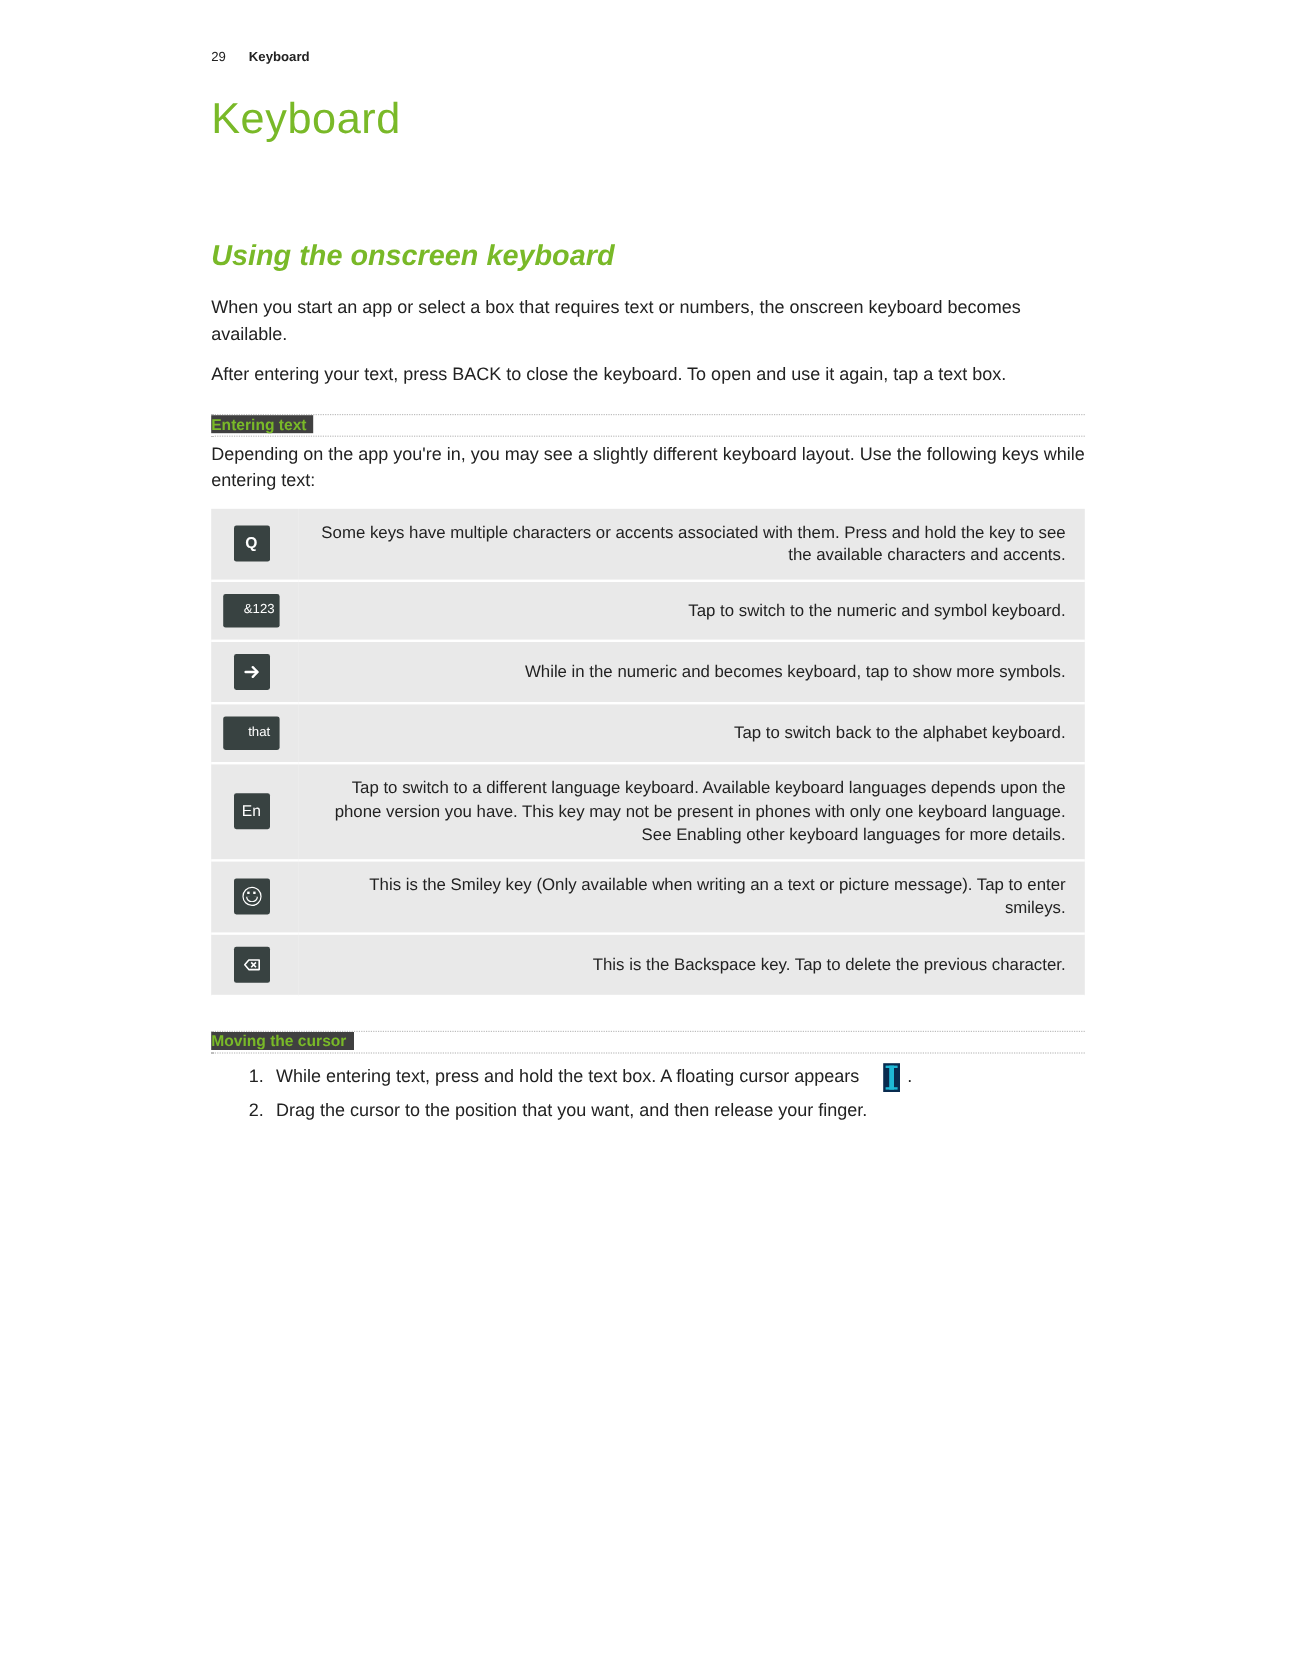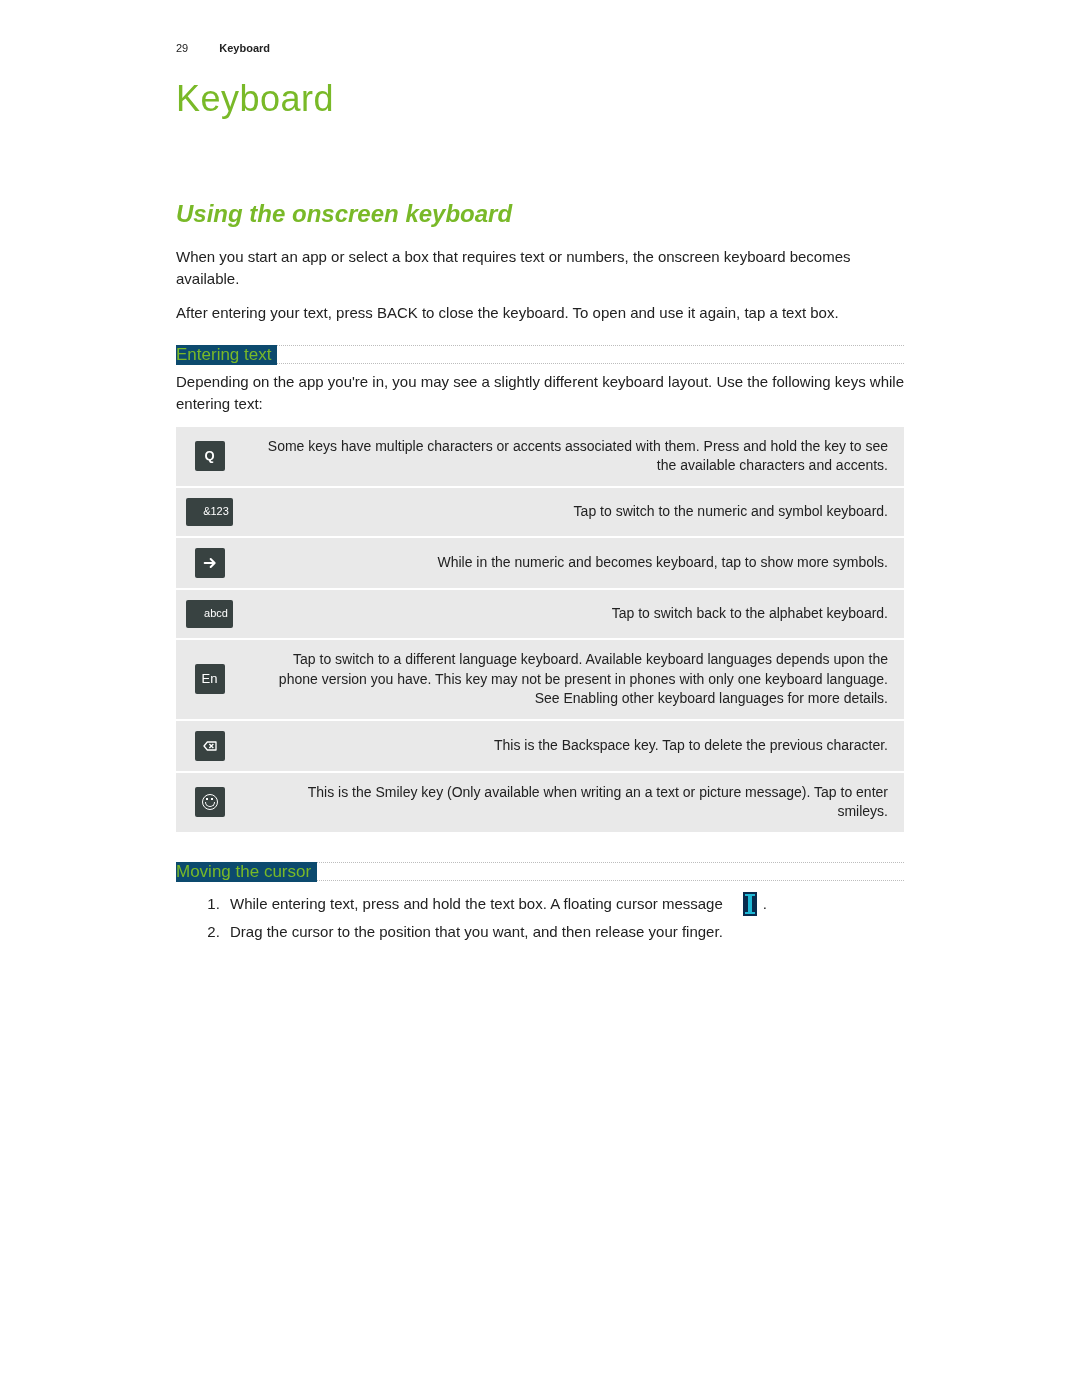--- a/index.html
+++ b/index.html
@@ -14,21 +14,21 @@
     min-height: 1397px;
     box-sizing: border-box;
     padding: 42px 176px 60px 176px;
     background: #ffffff;
   }
   .header-line {
     font-size: 11px;
     color: #222;
     margin-bottom: 24px;
   }
-  .header-line .page-num { margin-right: 28px; }
+  .header-line .page-num { margin-right: 16px; }
   .header-line .sec-name { font-family: Arial, sans-serif; }
   .header-line .sec-name-bold { font-weight: bold; }
   h1.chapter {
     font-size: 36px;
     font-weight: normal;
     color: #79b928;
     margin: 0 0 80px 0;
     letter-spacing: 0.5px;
   }
   h2.section {
@@ -49,26 +49,26 @@
     margin-bottom: 6px;
   }
   .subhead-wrap .dashline {
     border-top: 1px dotted #bdbdbd;
     position: absolute;
     left: 0; right: 0;
   }
   .subhead-wrap .dashline.top { top: 0; }
   .subhead-wrap .dashline.mid2 { top: 18px; }
   h3.sub {
-    font-size: 17px;
-    font-weight: normal;
+    font-size: 13px;
+    font-weight: bold;
     color: #79b928;
     margin: 0;
     padding: 0 6px 0 0;
-    background: #0c4a6e;
+    background: #404040;
     position: relative;
     display: inline-block;
     z-index: 1;
   }
   .keytable {
     width: 100%;
     border-collapse: collapse;
     margin-top: 10px;
   }
   .keytable td {
@@ -179,55 +179,55 @@
         <tr>
           <td class="keycell"><div class="key">
               <svg viewBox="0 0 24 24" fill="none" stroke="#fff" stroke-width="3" stroke-linecap="round" stroke-linejoin="round">
                 <path d="M4 12 H18"></path>
                 <path d="M13 6 L19 12 L13 18"></path>
               </svg>
             </div></td>
           <td>While in the numeric and becomes keyboard, tap to show more symbols.</td>
         </tr>
         <tr>
-          <td class="keycell"><div class="key wide">abcd</div></td>
+          <td class="keycell"><div class="key wide">that</div></td>
           <td>Tap to switch back to the alphabet keyboard.</td>
         </tr>
         <tr>
           <td class="keycell"><div class="key" style="font-weight: normal;">En</div></td>
           <td>Tap to switch to a different language keyboard. Available keyboard languages depends upon the phone version you have. This key may not be present in phones with only one keyboard language. See Enabling other keyboard languages for more details.</td>
+        </tr>
+        <tr>
+          <td class="keycell"><div class="key">
+              <div class="smiley"></div>
+            </div></td>
+          <td>This is the Smiley key (Only available when writing an a text or picture message). Tap to enter smileys.</td>
         </tr>
         <tr>
           <td class="keycell"><div class="key">
               <svg viewBox="0 0 24 24" fill="none" stroke="#fff" stroke-width="2" stroke-linejoin="round">
                 <path d="M8 6 H21 V18 H8 L3 12 Z"></path>
                 <path d="M11 9 L17 15 M17 9 L11 15"></path>
               </svg>
             </div></td>
           <td>This is the Backspace key. Tap to delete the previous character.</td>
         </tr>
-        <tr>
-          <td class="keycell"><div class="key">
-              <div class="smiley"></div>
-            </div></td>
-          <td>This is the Smiley key (Only available when writing an a text or picture message). Tap to enter smileys.</td>
-        </tr>
       </tbody>
   </table>
 
   <div class="subhead-wrap" style="margin-top:28px;">
     <div class="dashline top"></div>
     <div class="dashline mid2"></div>
     <h3 class="sub">Moving the cursor</h3>
   </div>
 
   <ol class="steps">
     <li>
       <span class="step1-line">
-        <span>While entering text, press and hold the text box. A floating cursor message</span>
+        <span>While entering text, press and hold the text box. A floating cursor appears</span>
         <span class="cursor-box">
             <span class="bar"></span>
           </span>
         <span style="margin-left:6px;">.</span>
       </span>
     </li>
     <li>
       <span>Drag the cursor to the position that you want, and then release your finger.</span>
     </li>
   </ol>

